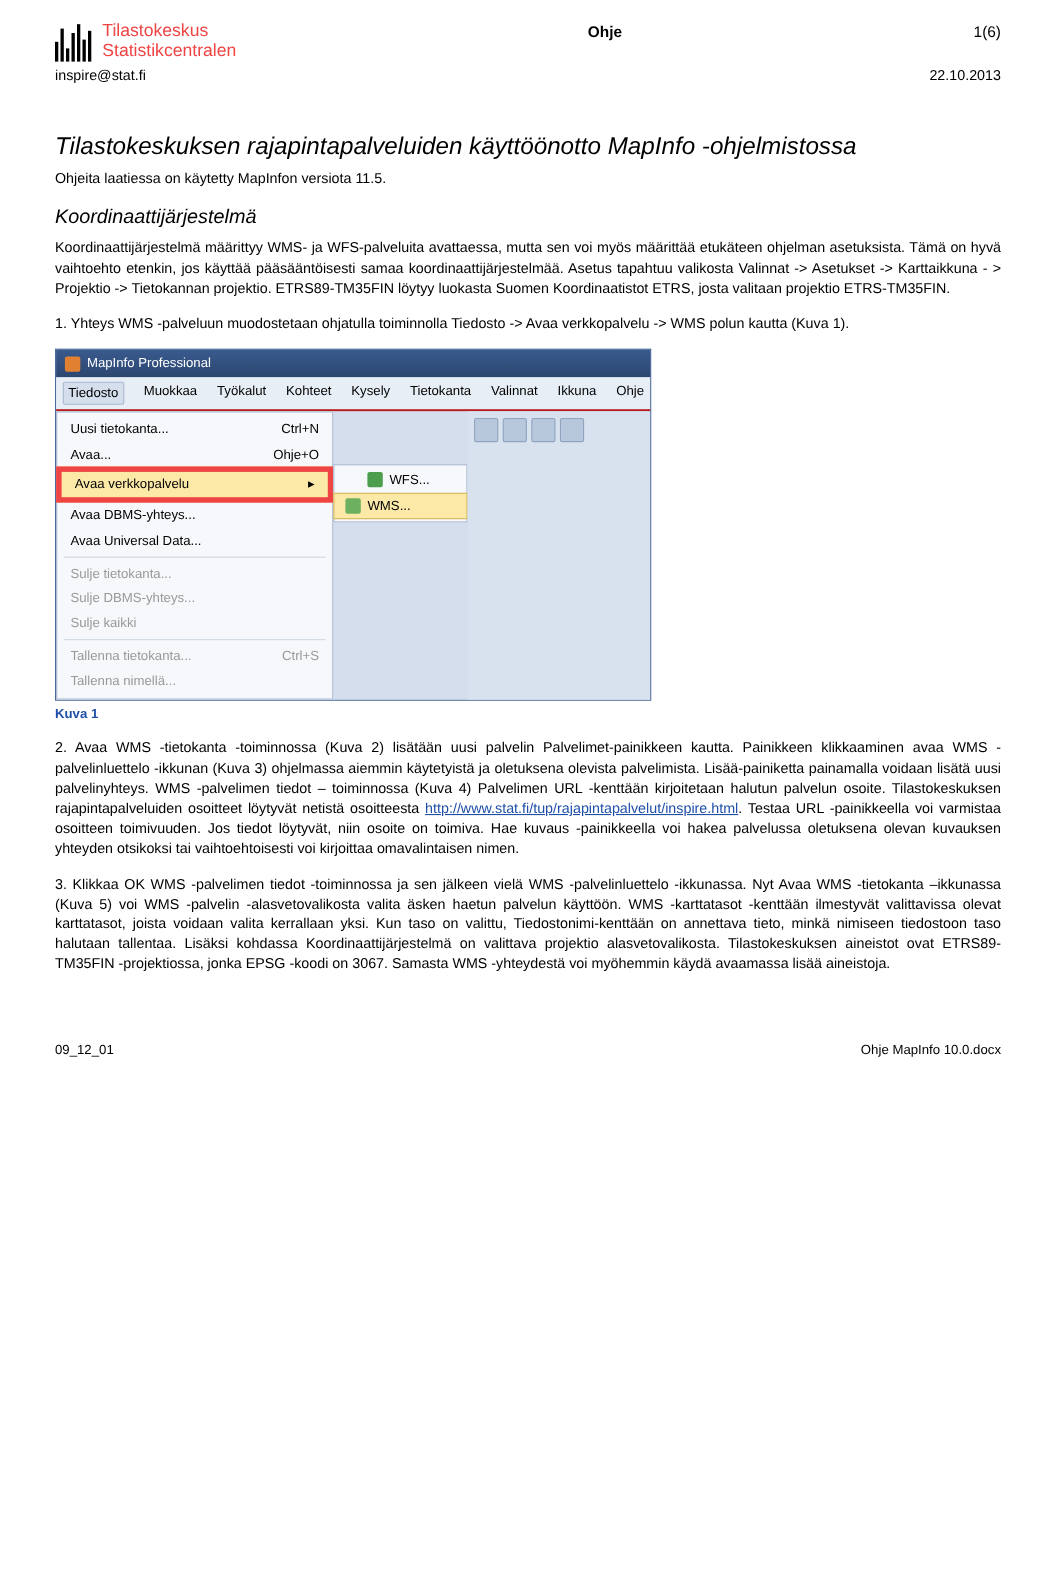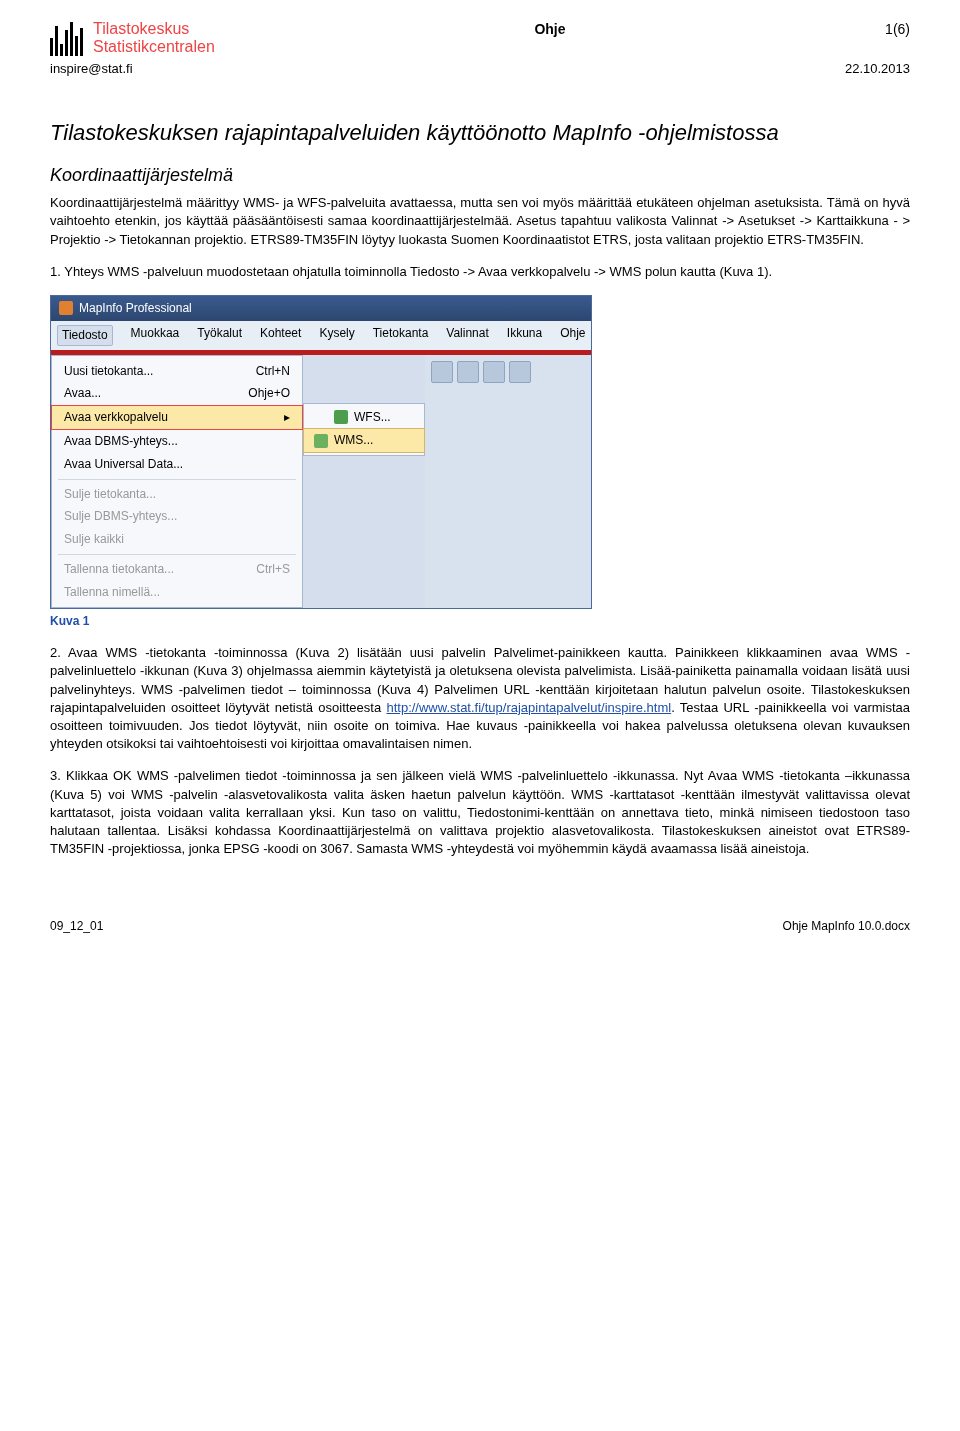--- a/index.html
+++ b/index.html
@@ -102,21 +102,21 @@
     height: 14px;
     background: #E08030;
     border-radius: 2px;
   }
   .menubar {
     background: #E8EEF6;
     padding: 4px 6px;
     display: flex;
     gap: 18px;
     font-size: 12px;
-    border-bottom: 5px solid #b91c1c;
+    border-bottom: 2px solid #b91c1c;
   }
   .menubar .sel {
     background: #D4DEEC;
     padding: 1px 4px;
     border: 1px solid #A8B8D0;
     border-radius: 2px;
   }
   .dropdown-area {
     display: flex;
     background: #D4DEEC;
@@ -128,21 +128,21 @@
     padding: 4px 0;
   }
   .dropdown .item {
     padding: 3px 12px;
     display: flex;
     justify-content: space-between;
     font-size: 12px;
   }
   .dropdown .item.hl {
     background: #FCE9A8;
-    border: 1px solid #ef4444;
+    border: 5px solid #ef4444;
     margin: 0 -1px;
   }
   .dropdown .item.disabled {
     color: #999;
   }
   .dropdown hr {
     border: none;
     border-top: 1px solid #D0D8E4;
     margin: 3px 6px;
   }
@@ -230,20 +230,21 @@
     <div class="header-center">Ohje</div>
     <div class="header-right">1(6)</div>
   </div>
 
   <div class="subheader-row">
     <div class="email">inspire@stat.fi</div>
     <div>22.10.2013</div>
   </div>
 
   <h1>Tilastokeskuksen rajapintapalveluiden käyttöönotto MapInfo -ohjelmistossa</h1>
+  <div class="subtitle-line">Ohjeita laatiessa on käytetty MapInfon versiota 11.5.</div>
 
   <h2>Koordinaattijärjestelmä</h2>
   <p>Koordinaattijärjestelmä määrittyy WMS- ja WFS-palveluita avattaessa, mutta sen voi myös määrittää etukäteen ohjelman asetuksista. Tämä on hyvä vaihtoehto etenkin, jos käyttää pääsääntöisesti samaa koordinaattijärjestelmää. Asetus tapahtuu valikosta Valinnat -&gt; Asetukset -&gt; Karttaikkuna - &gt; Projektio -&gt; Tietokannan projektio. ETRS89-TM35FIN löytyy luokasta Suomen Koordinaatistot ETRS, josta valitaan projektio ETRS-TM35FIN.</p>
 
   <p>1. Yhteys WMS -palveluun muodostetaan ohjatulla toiminnolla Tiedosto -&gt; Avaa verkkopalvelu -&gt; WMS polun kautta (Kuva 1).</p>
 
   <div class="screenshot">
     <div class="titlebar">
       <span class="title-icon"></span>
       <span>MapInfo Professional</span>

